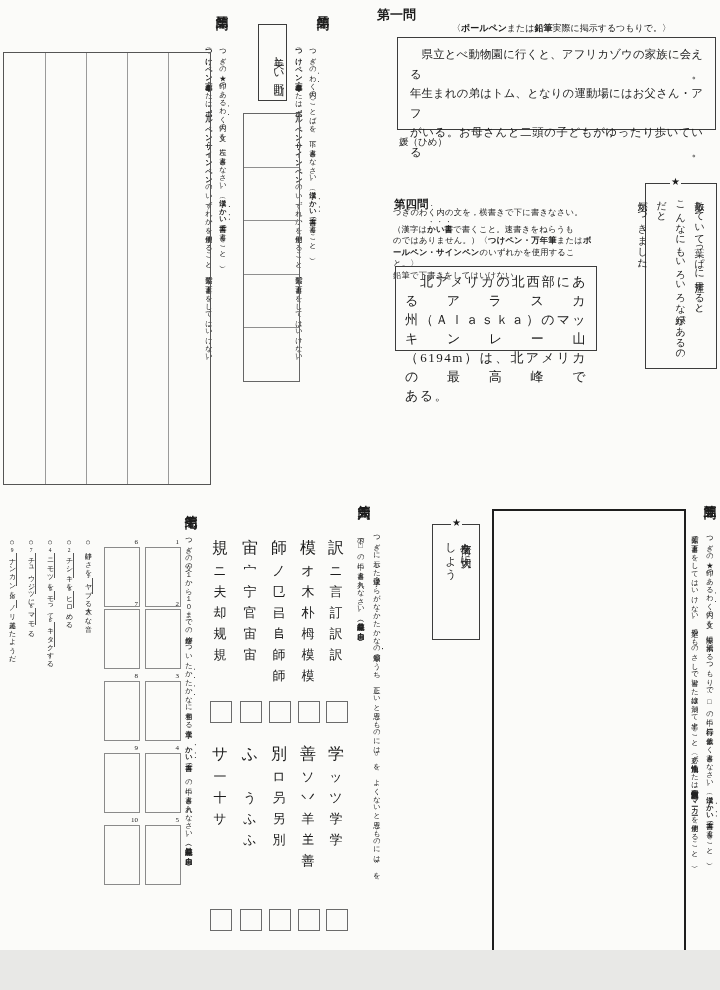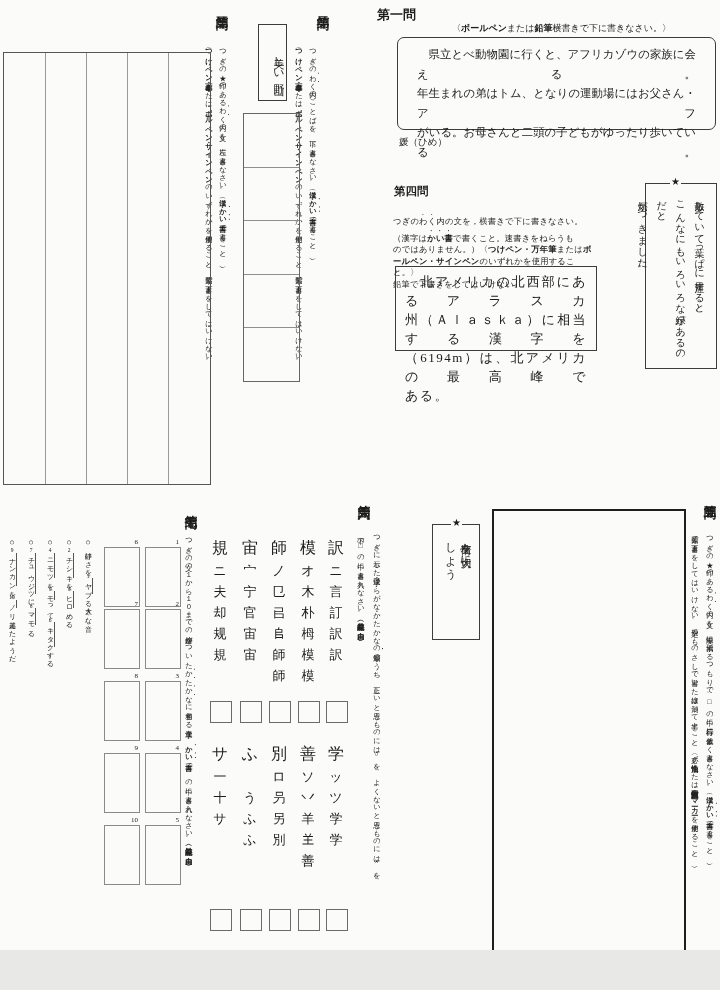--- a/index.html
+++ b/index.html
@@ -46,39 +46,39 @@
   .vtext{letter-spacing:.5px;}
 </style>
 </head>
 <body>
 
 <div id="sheet">
 
   <div class="abs" style="left:377px;top:5px;">
     <span class="qtitle" style="font-size:13px;">第一問</span>
   </div>
-  <div class="abs" style="left:452px;top:22px;font-size:9px;"><span class="">〈</span><span class="b">ボールペン</span><span class="">または</span><span class="b">鉛筆</span><span class="">横書きで下に書きなさい。〉</span></div>
-  <div class="abs frame" style="left:397px;top:37px;width:319px;height:93px;padding:7px 19px;box-sizing:border-box;font-size:11.4px;line-height:19.5px;border-radius:7px;">
+  <div class="abs" style="left:452px;top:22px;font-size:9px;"><span class="">〈</span><span class="b">ボールペン</span><span class="">または</span><span class="b">鉛筆</span><span class="">実際に掲示するつもりで。〉</span></div>
+  <div class="abs frame" style="left:397px;top:37px;width:319px;height:93px;padding:7px 12px;box-sizing:border-box;font-size:11.4px;line-height:19.5px;">
     <div class="jline">　県立とべ動物園に行くと、アフリカゾウの家族に会える。</div>
     <div class="jline">年生まれの弟はトム、となりの運動場にはお父さん・アフ</div>
     <div class="jline">がいる。お母さんと二頭の子どもがゆったり歩いている。</div>
   </div>
   <div class="abs" style="left:399px;top:136px;font-size:9.5px;">媛（ひめ）</div>
 
-  <div class="abs" style="left:394px;top:181px;">
+  <div class="abs" style="left:394px;top:194px;">
     <span class="qtitle" style="font-size:11.5px;">第四問</span>
   </div>
-  <div class="abs inst preline" style="left:393px;top:212px;width:205px;font-size:8.3px;line-height:11.6px;"><span class="">つぎの</span><span class="emph">わく</span><span class="">内の文を，横書きで下に書きなさい。
+  <div class="abs inst preline" style="left:393px;top:203px;width:205px;font-size:8.3px;line-height:11.6px;"><span class="">つぎの</span><span class="emph">わく</span><span class="">内の文を，横書きで下に書きなさい。
 （漢字は</span><span class="b emph">かい書</span><span class="">で書くこと。速書きをねらうも
 のではありません。）〈</span><span class="b">つけペン・万年筆</span><span class="">または</span><span class="b">ボ
 ールペン・サインペン</span><span class="">のいずれかを使用すること。〉
 鉛筆で下書きをしてはいけない。</span></div>
   <div class="abs frame" style="left:395px;top:266px;width:202px;height:85px;border-width:1.5px;padding:5px 9px;box-sizing:border-box;font-size:13px;line-height:19px;letter-spacing:1.5px;">
     <div class="jline">　北アメリカの北西部にあるアラスカ</div>
-    <div class="jline">州（Ａｌａｓｋａ）に相当する漢字を</div>
+    <div class="jline">州（Ａｌａｓｋａ）のマッキンレー山</div>
     <div class="jline">（6194m）は、北アメリカの最高峰で</div>
     <div class="jline jlast">ある。</div>
   </div>
 
   <div class="abs frame v" style="left:645px;top:183px;width:72px;height:186px;padding:10px 7px;box-sizing:border-box;font-size:10px;line-height:19px;">
     <div>散歩していて葉っぱに注目すると、</div>
     <div>こんなにもいろいろな緑があるのだと</div>
     <div>気がつきました。</div>
     <span class="star" style="top:-7px;left:24px;writing-mode:horizontal-tb;">★</span>
   </div>

